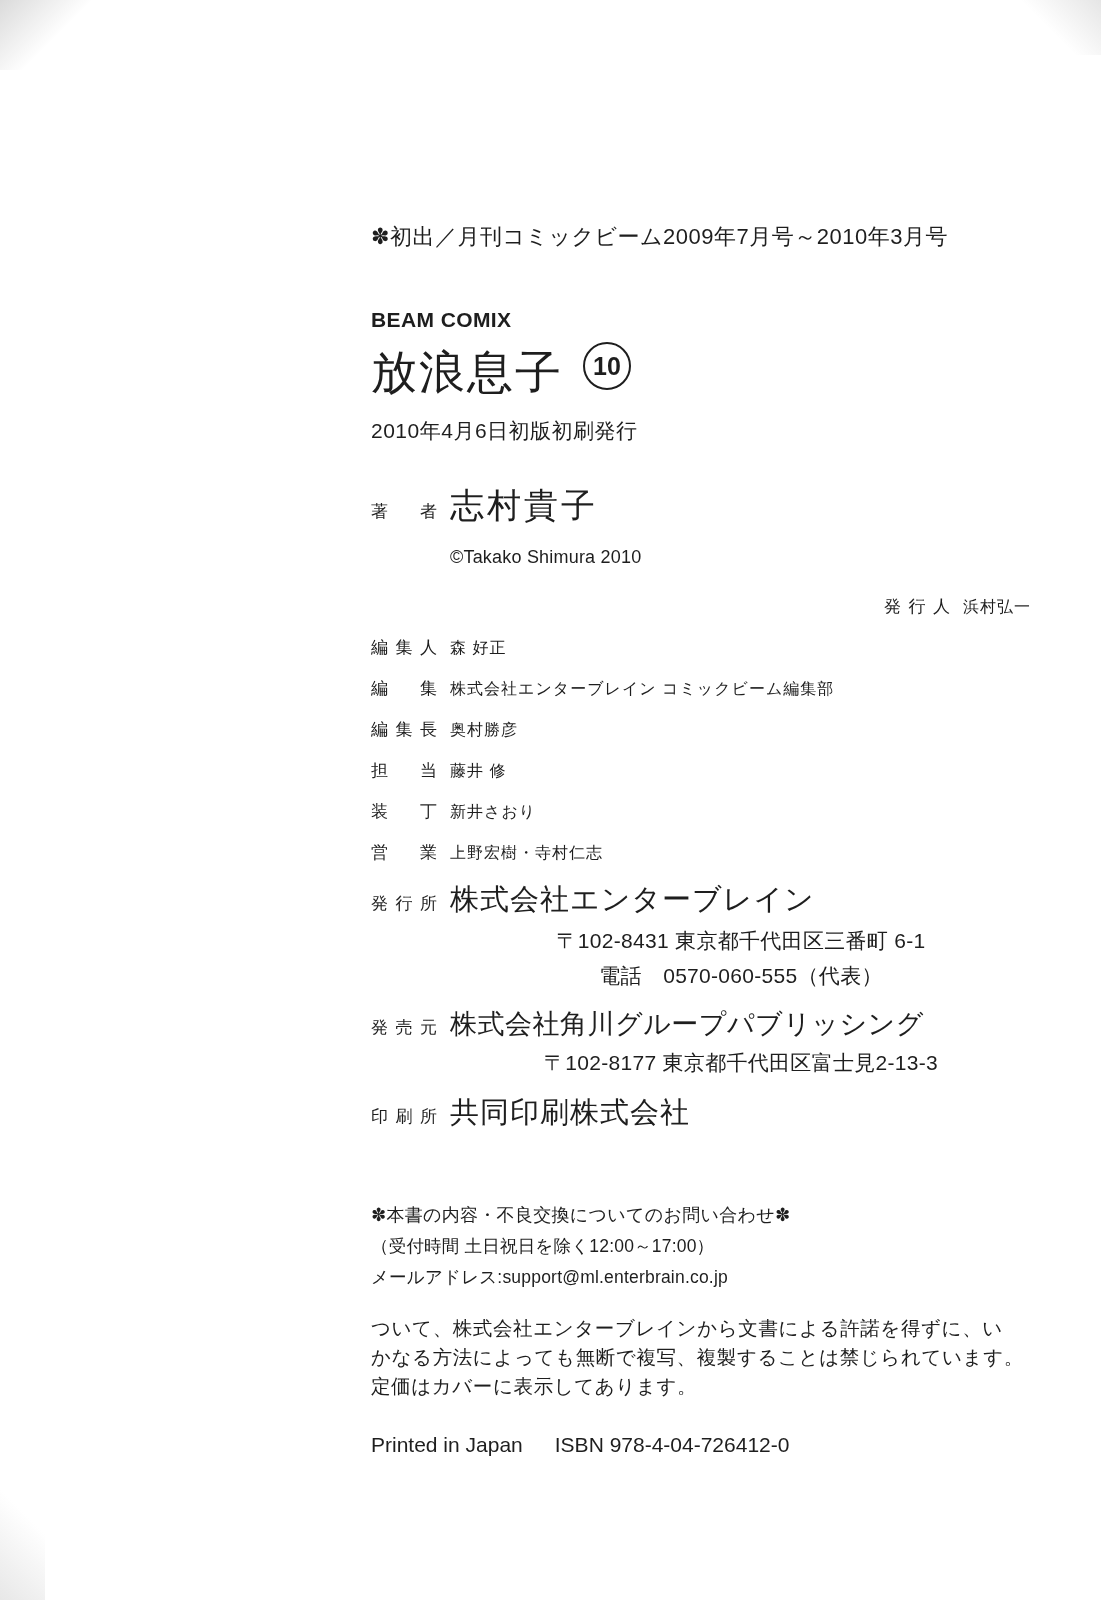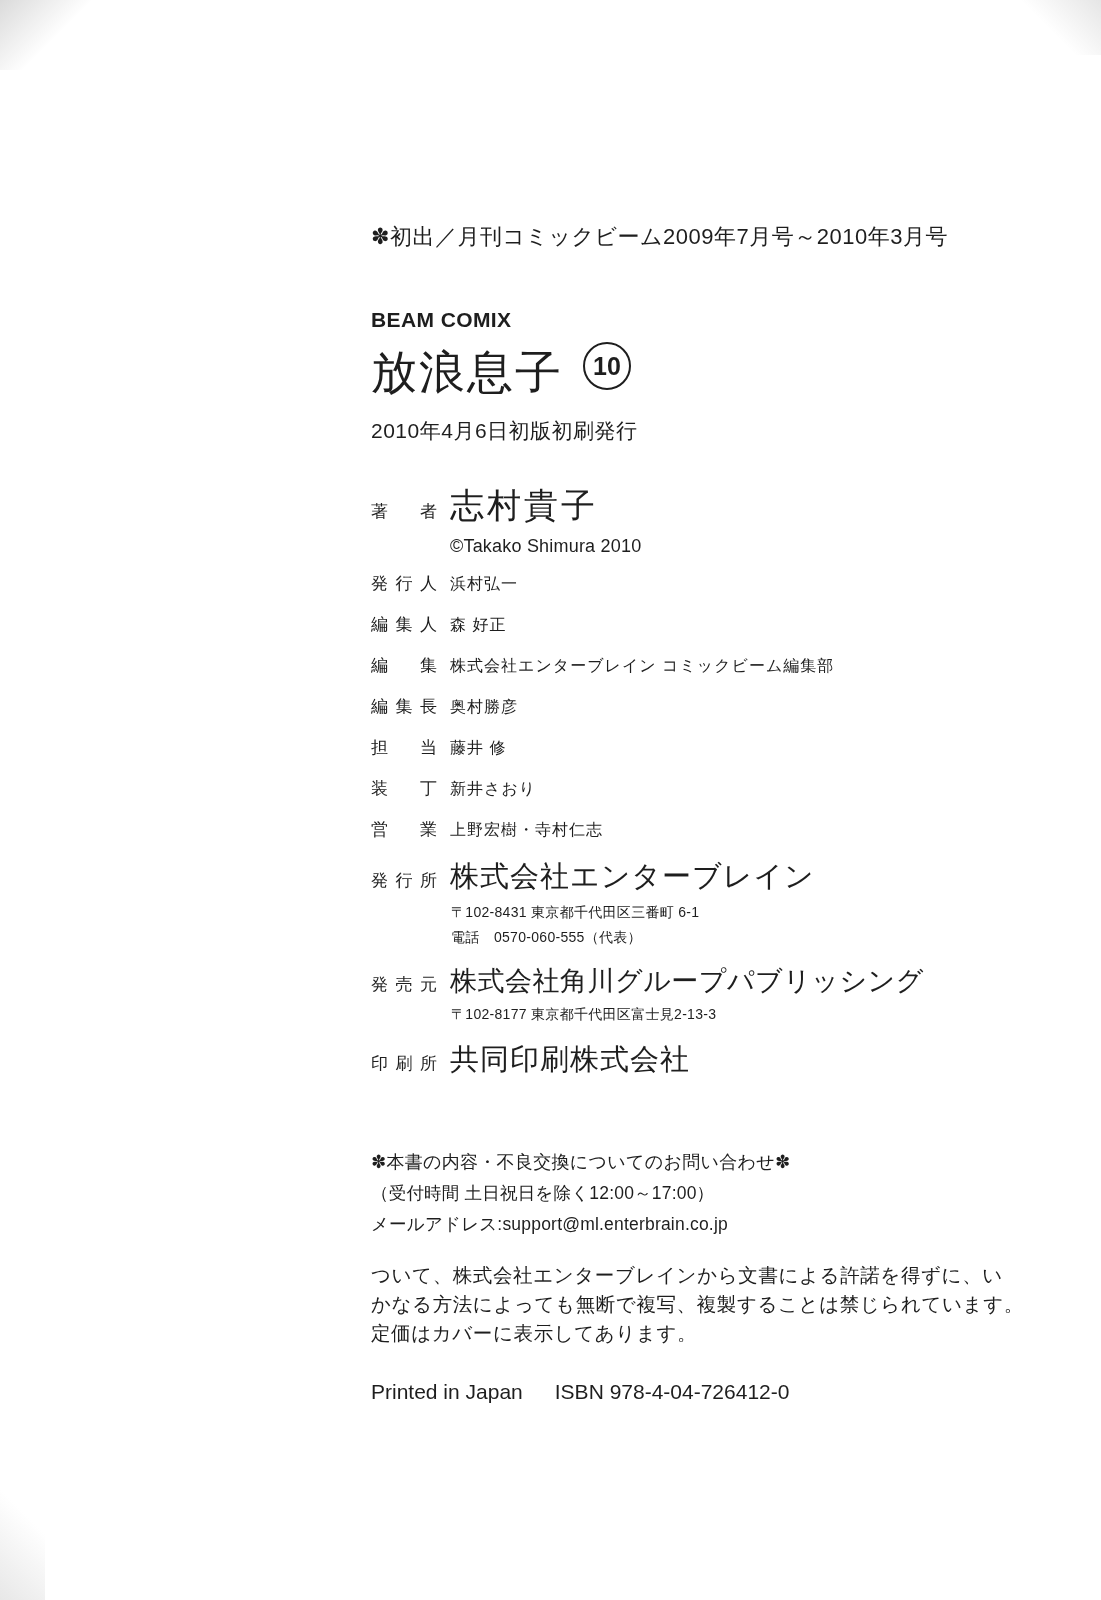--- a/index.html
+++ b/index.html
@@ -30,27 +30,27 @@
   .lbl{
     flex:none;width:66px;margin-right:13px;
     font-size:17px;
     display:inline-block;
     text-align:justify;text-align-last:justify;
     text-justify:inter-character;
   }
   .val{font-size:16px;letter-spacing:1px;}
   .row-author{margin-top:38px;}
   .val-author{font-size:34px;letter-spacing:3px;}
-  .copyright-sub{margin-left:79px;margin-top:7px;font-size:18px;letter-spacing:.2px;}
-  .row-first{margin-top:15px;}
+  .copyright-sub{margin-left:79px;margin-top:18px;font-size:18px;letter-spacing:.2px;}
+  .row-first{margin-top:27px;justify-content:flex-end;}
   .row-std{margin-top:18px;}
   .row-pub{margin-top:16px;}
   .val-lg{font-size:29px;letter-spacing:1px;}
   .val-md{font-size:27px;letter-spacing:.5px;}
-  .addr{margin-left:80px;margin-top:7px;font-size:14px;letter-spacing:.3px;white-space:nowrap;}
+  .addr{margin-left:80px;margin-top:7px;font-size:21px;letter-spacing:.3px;white-space:nowrap;text-align:center;}
 
   .support{margin-top:70px;}
   .support-heading{font-size:18px;letter-spacing:.3px;}
   .support-line{margin-top:7px;font-size:17.5px;letter-spacing:.2px;}
 
   .notice{margin-top:25px;}
   .notice-line{font-size:19.5px;line-height:29px;letter-spacing:.6px;white-space:nowrap;}
 
   .footer{margin-top:32px;display:flex;align-items:baseline;font-size:21px;}
   .isbn{margin-left:32px;}

